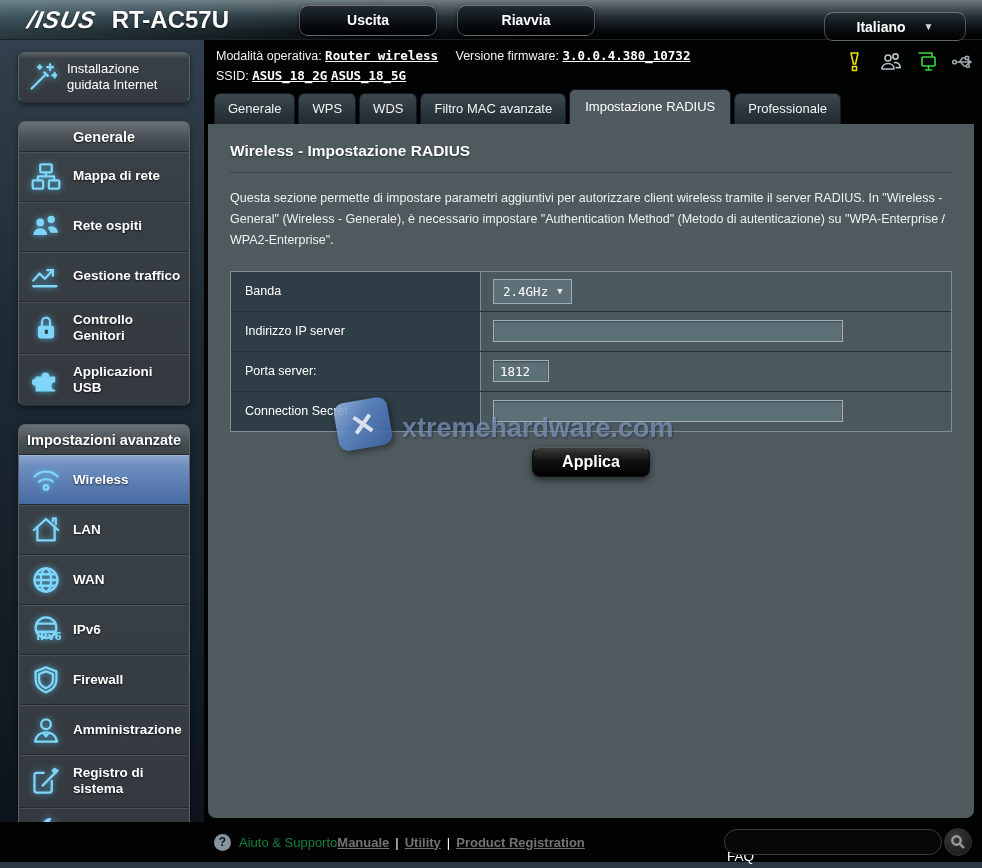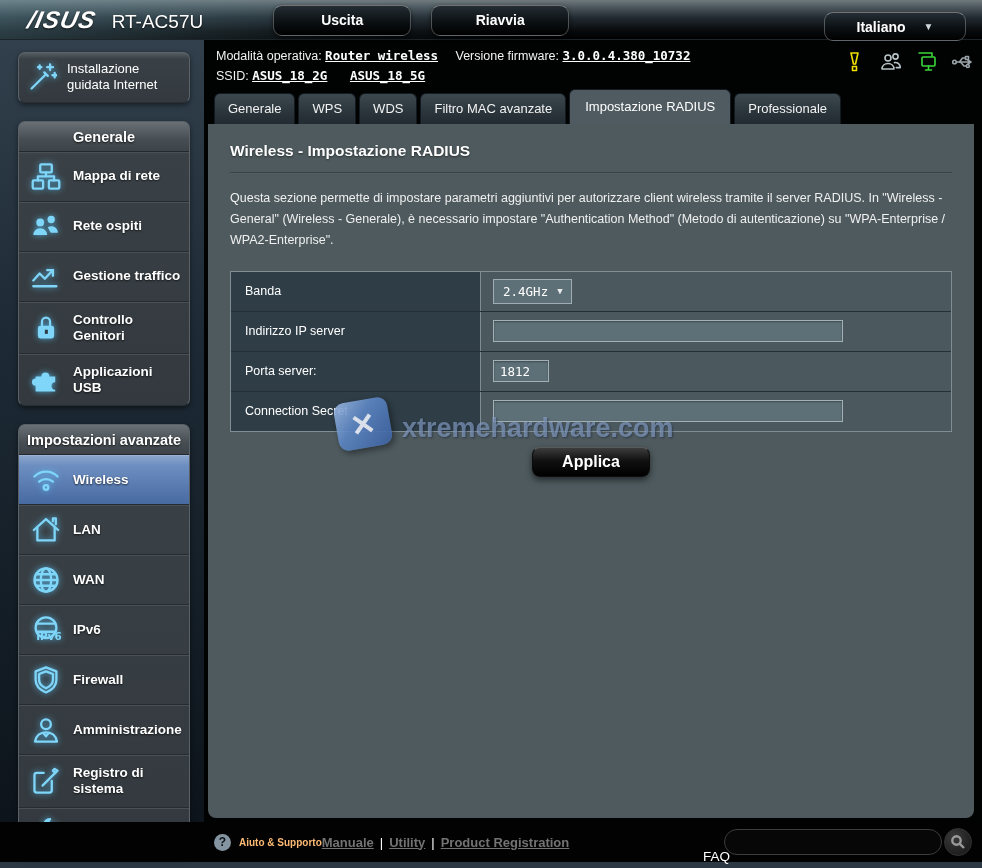--- a/index.html
+++ b/index.html
@@ -18,21 +18,21 @@
   .topbar::before {
     content:""; position:absolute; inset:0;
     background:linear-gradient(90deg, rgba(105,150,165,.38), rgba(105,150,165,.12) 30%, transparent 55%);
     pointer-events:none;
   }
   .brand { display:flex; align-items:baseline; margin-left:28px; z-index:1; }
   .asus-logo {
     font-weight:bold; font-style:italic; font-size:24px; letter-spacing:1px;
     transform:skewX(-12deg); text-shadow:0 1px 2px rgba(0,0,0,.7);
   }
-  .model { font-weight:normal; font-size:19px; margin-left:16px; text-shadow:0 1px 2px rgba(0,0,0,.7); }
+  .model { font-weight:bold; font-size:24px; margin-left:16px; text-shadow:0 1px 2px rgba(0,0,0,.7); }
   .tb-btn {
     width:138px; height:31px; margin-top:2px; border-radius:9px; cursor:pointer;
     background:linear-gradient(180deg,#232d33,#0b1013 55%,#000);
     border:1px solid rgba(255,255,255,.28); border-top-color:rgba(255,255,255,.45);
     box-shadow:0 2px 4px rgba(0,0,0,.6);
     color:#fff; font-weight:bold; font-size:14px; text-align:center; line-height:29px; z-index:1;
   }
   .tb-btn.logout { margin-left:70px; }
   .tb-btn.reboot { margin-left:20px; }
   .lang-btn {
@@ -85,21 +85,21 @@
   .sicon svg text { stroke:none; fill:#7fd6f8; font-family:"DejaVu Sans", sans-serif; font-weight:bold; }
 
   
   .main { flex:1; display:flex; flex-direction:column; background:#010202; position:relative; }
   .info-bar { padding:6px 0 0 12px; font-size:12.5px; line-height:1.55; }
   .info-bar .lab { color:#f2f2f2; }
   .link-val {
     font-family:"DejaVu Sans Mono", monospace; font-weight:bold; color:#fff;
     text-decoration:underline; cursor:pointer; font-size:12.5px;
   }
-  .ssid-gap { margin-left:19px; }
+  .ssid-gap { margin-left:0; }
   .fw-gap { margin-left:14px; }
   .status-icons { position:absolute; top:10px; right:16px; display:flex; gap:12px; align-items:center; }
   .status-icons .ticon { width:24px; height:24px; cursor:pointer; }
   .status-icons svg { width:24px; height:24px; fill:none; stroke-width:1.6; stroke-linecap:round; stroke-linejoin:round; }
 
   .tabs { display:flex; gap:3px; align-items:flex-end; padding:6px 0 0 10px; height:37px; }
   .tab {
     background:linear-gradient(180deg,#3c484f,#283238 70%,#222b31);
     border:1px solid #141b20; border-bottom:none;
     border-radius:6px 6px 0 0; color:#f2f2f2; font-size:13px;
@@ -164,24 +164,24 @@
 
   
   .footer {
     height:40px; background:#020202; display:flex; align-items:center;
     padding-left:214px; position:relative;
   }
   .help-icon {
     width:17px; height:17px; border-radius:50%; background:#8494a0; color:#0c1218;
     font-size:12px; font-weight:bold; text-align:center; line-height:17px; margin-right:8px;
   }
-  .help-label { color:#fdba74; font-weight:bold; font-size:10px; }
+  .help-label { color:#15803d; font-weight:normal; font-size:13px; }
   .flink { color:#737373; font-weight:bold; font-size:13px; text-decoration:underline; cursor:pointer; }
   .fsep { color:#fff; font-size:13px; margin:0 6px; }
-  .faq-label { position:absolute; left:703px; font-size:13.5px; color:#fff;margin-top:28px; }
+  .faq-label { position:absolute; left:727px; font-size:13.5px; color:#fff;margin-top:28px; }
   .faq-input {
     position:absolute; left:724px; width:218px; height:26px; border-radius:13px;
     background:#070707; border:1px solid #3c3c3c; outline:none; color:#ddd;
     padding:0 12px; font-size:12px;
   }
   .faq-btn {
     position:absolute; right:10px; width:28px; height:28px; border-radius:50%;
     background:radial-gradient(circle at 35% 30%, #3a3a3a, #141414); border:1px solid #333;
     display:flex; align-items:center; justify-content:center; cursor:pointer;
   }

